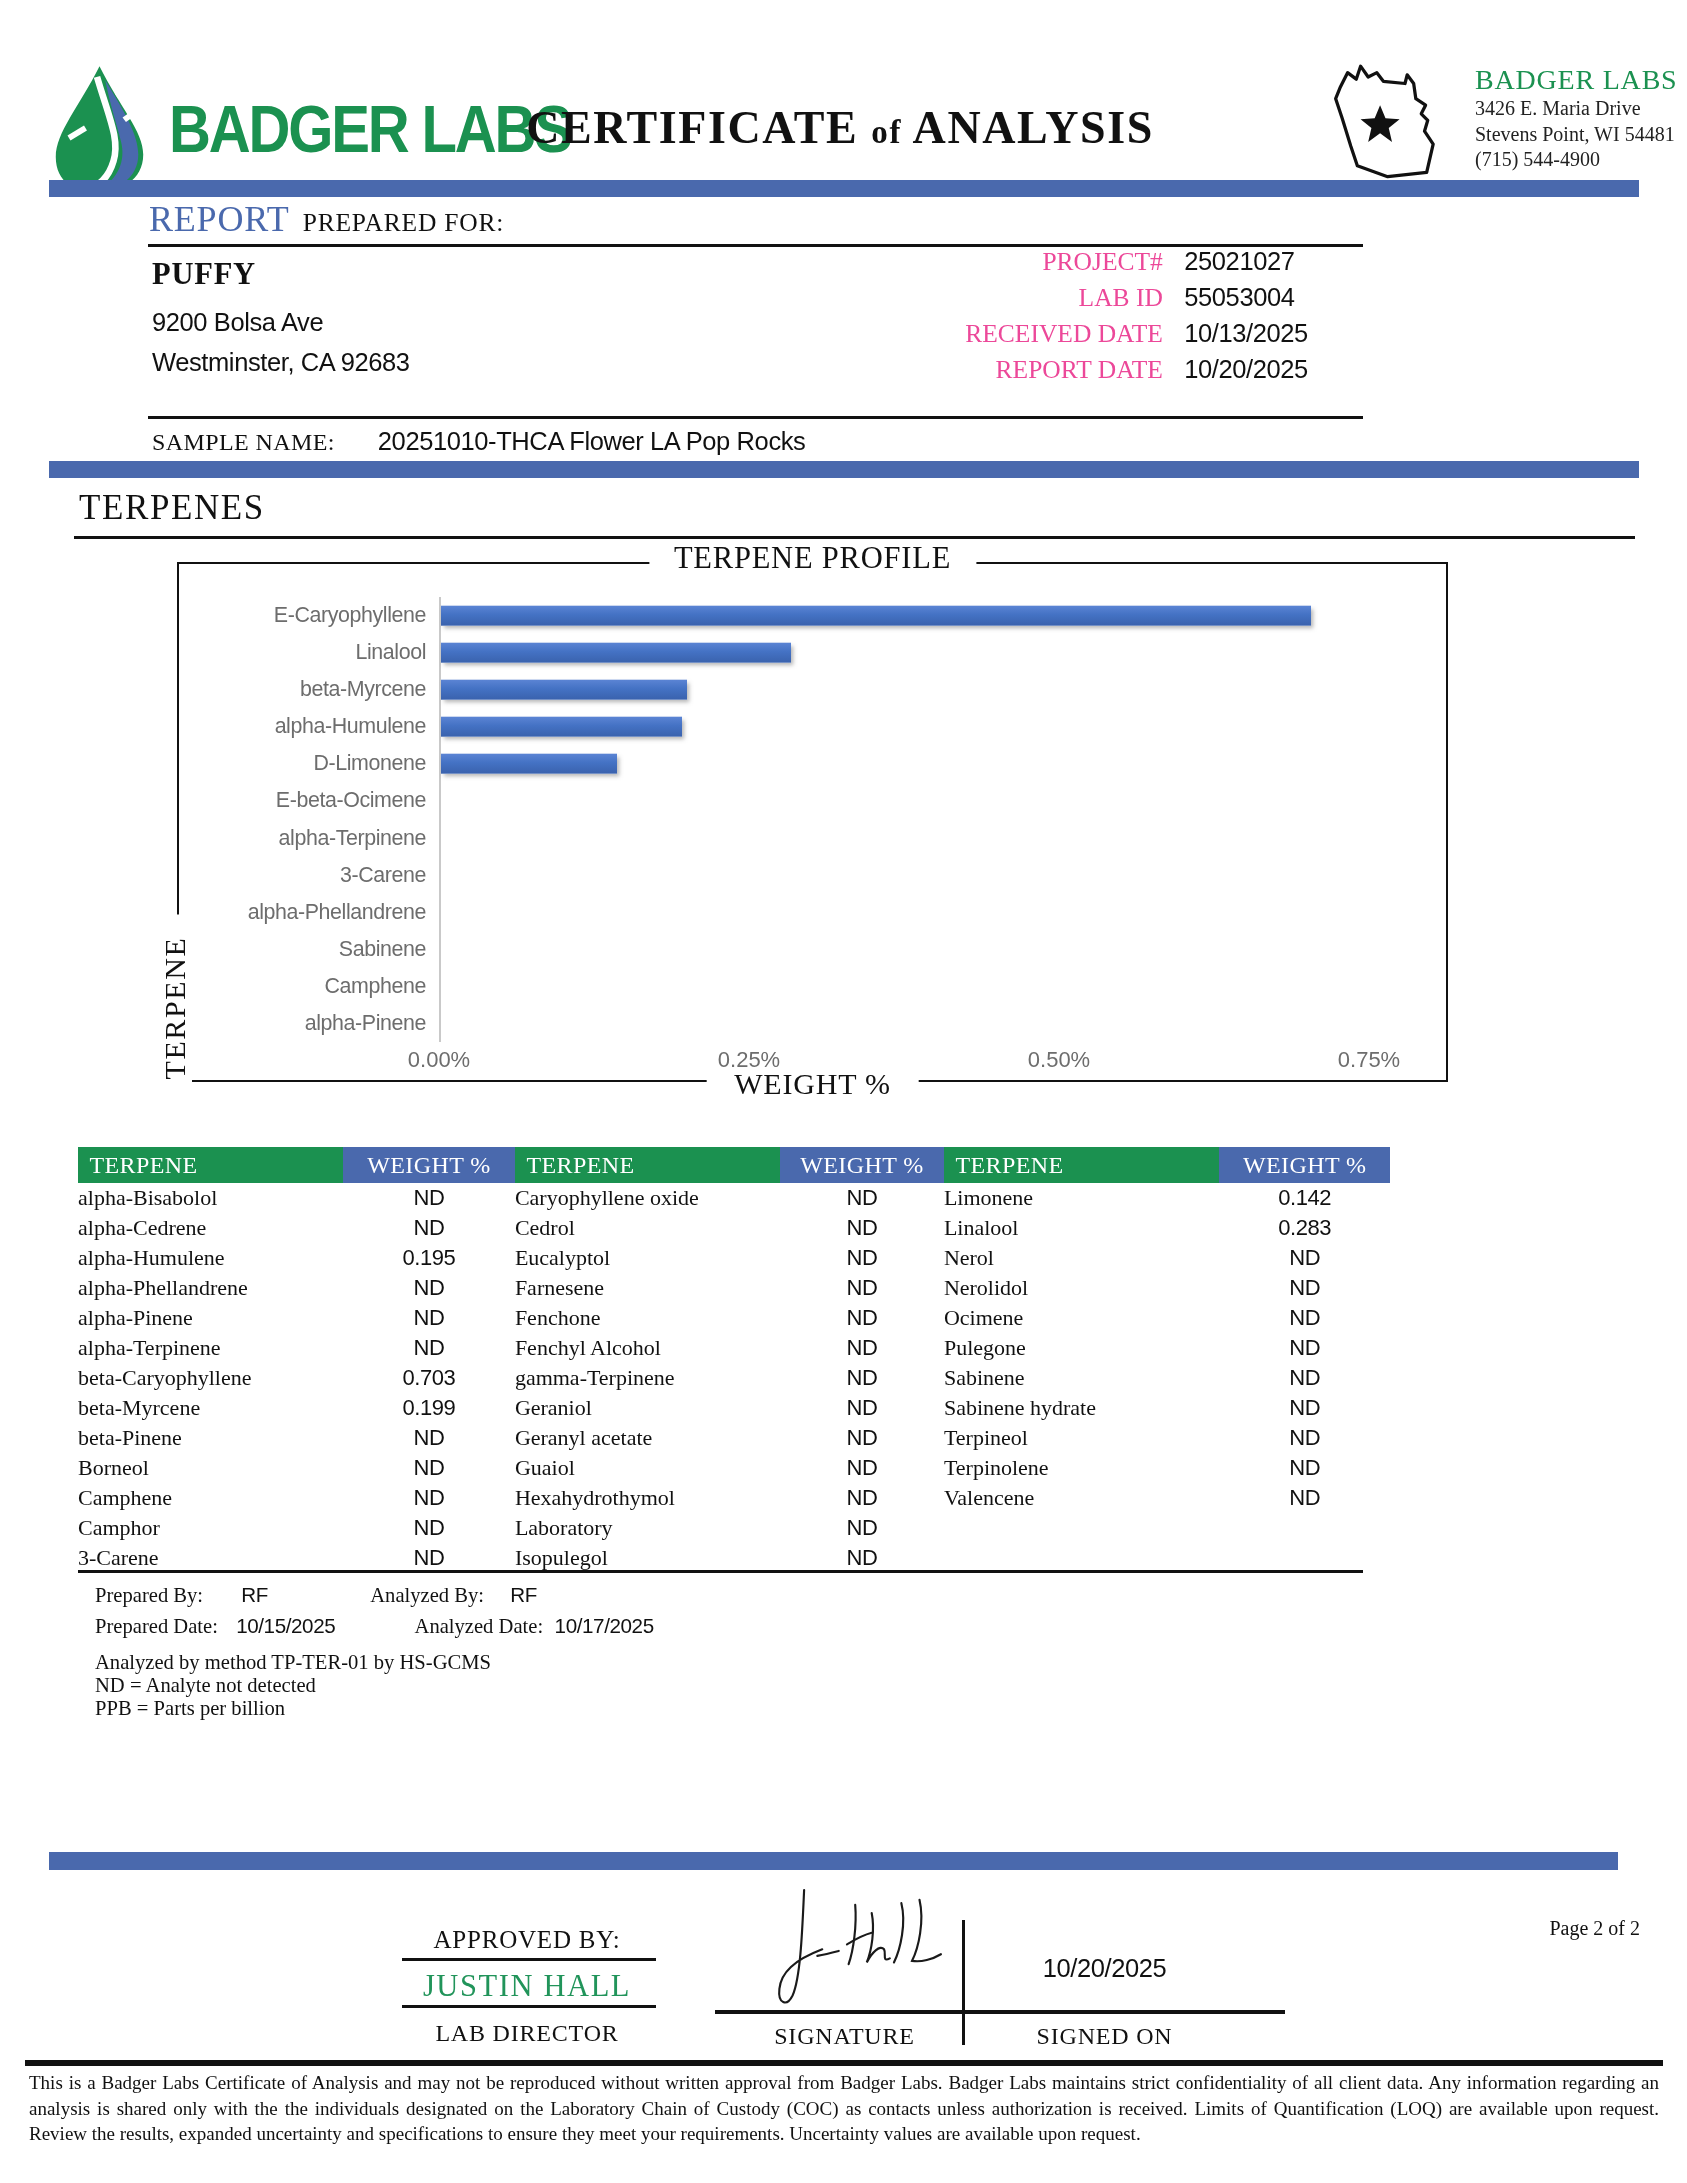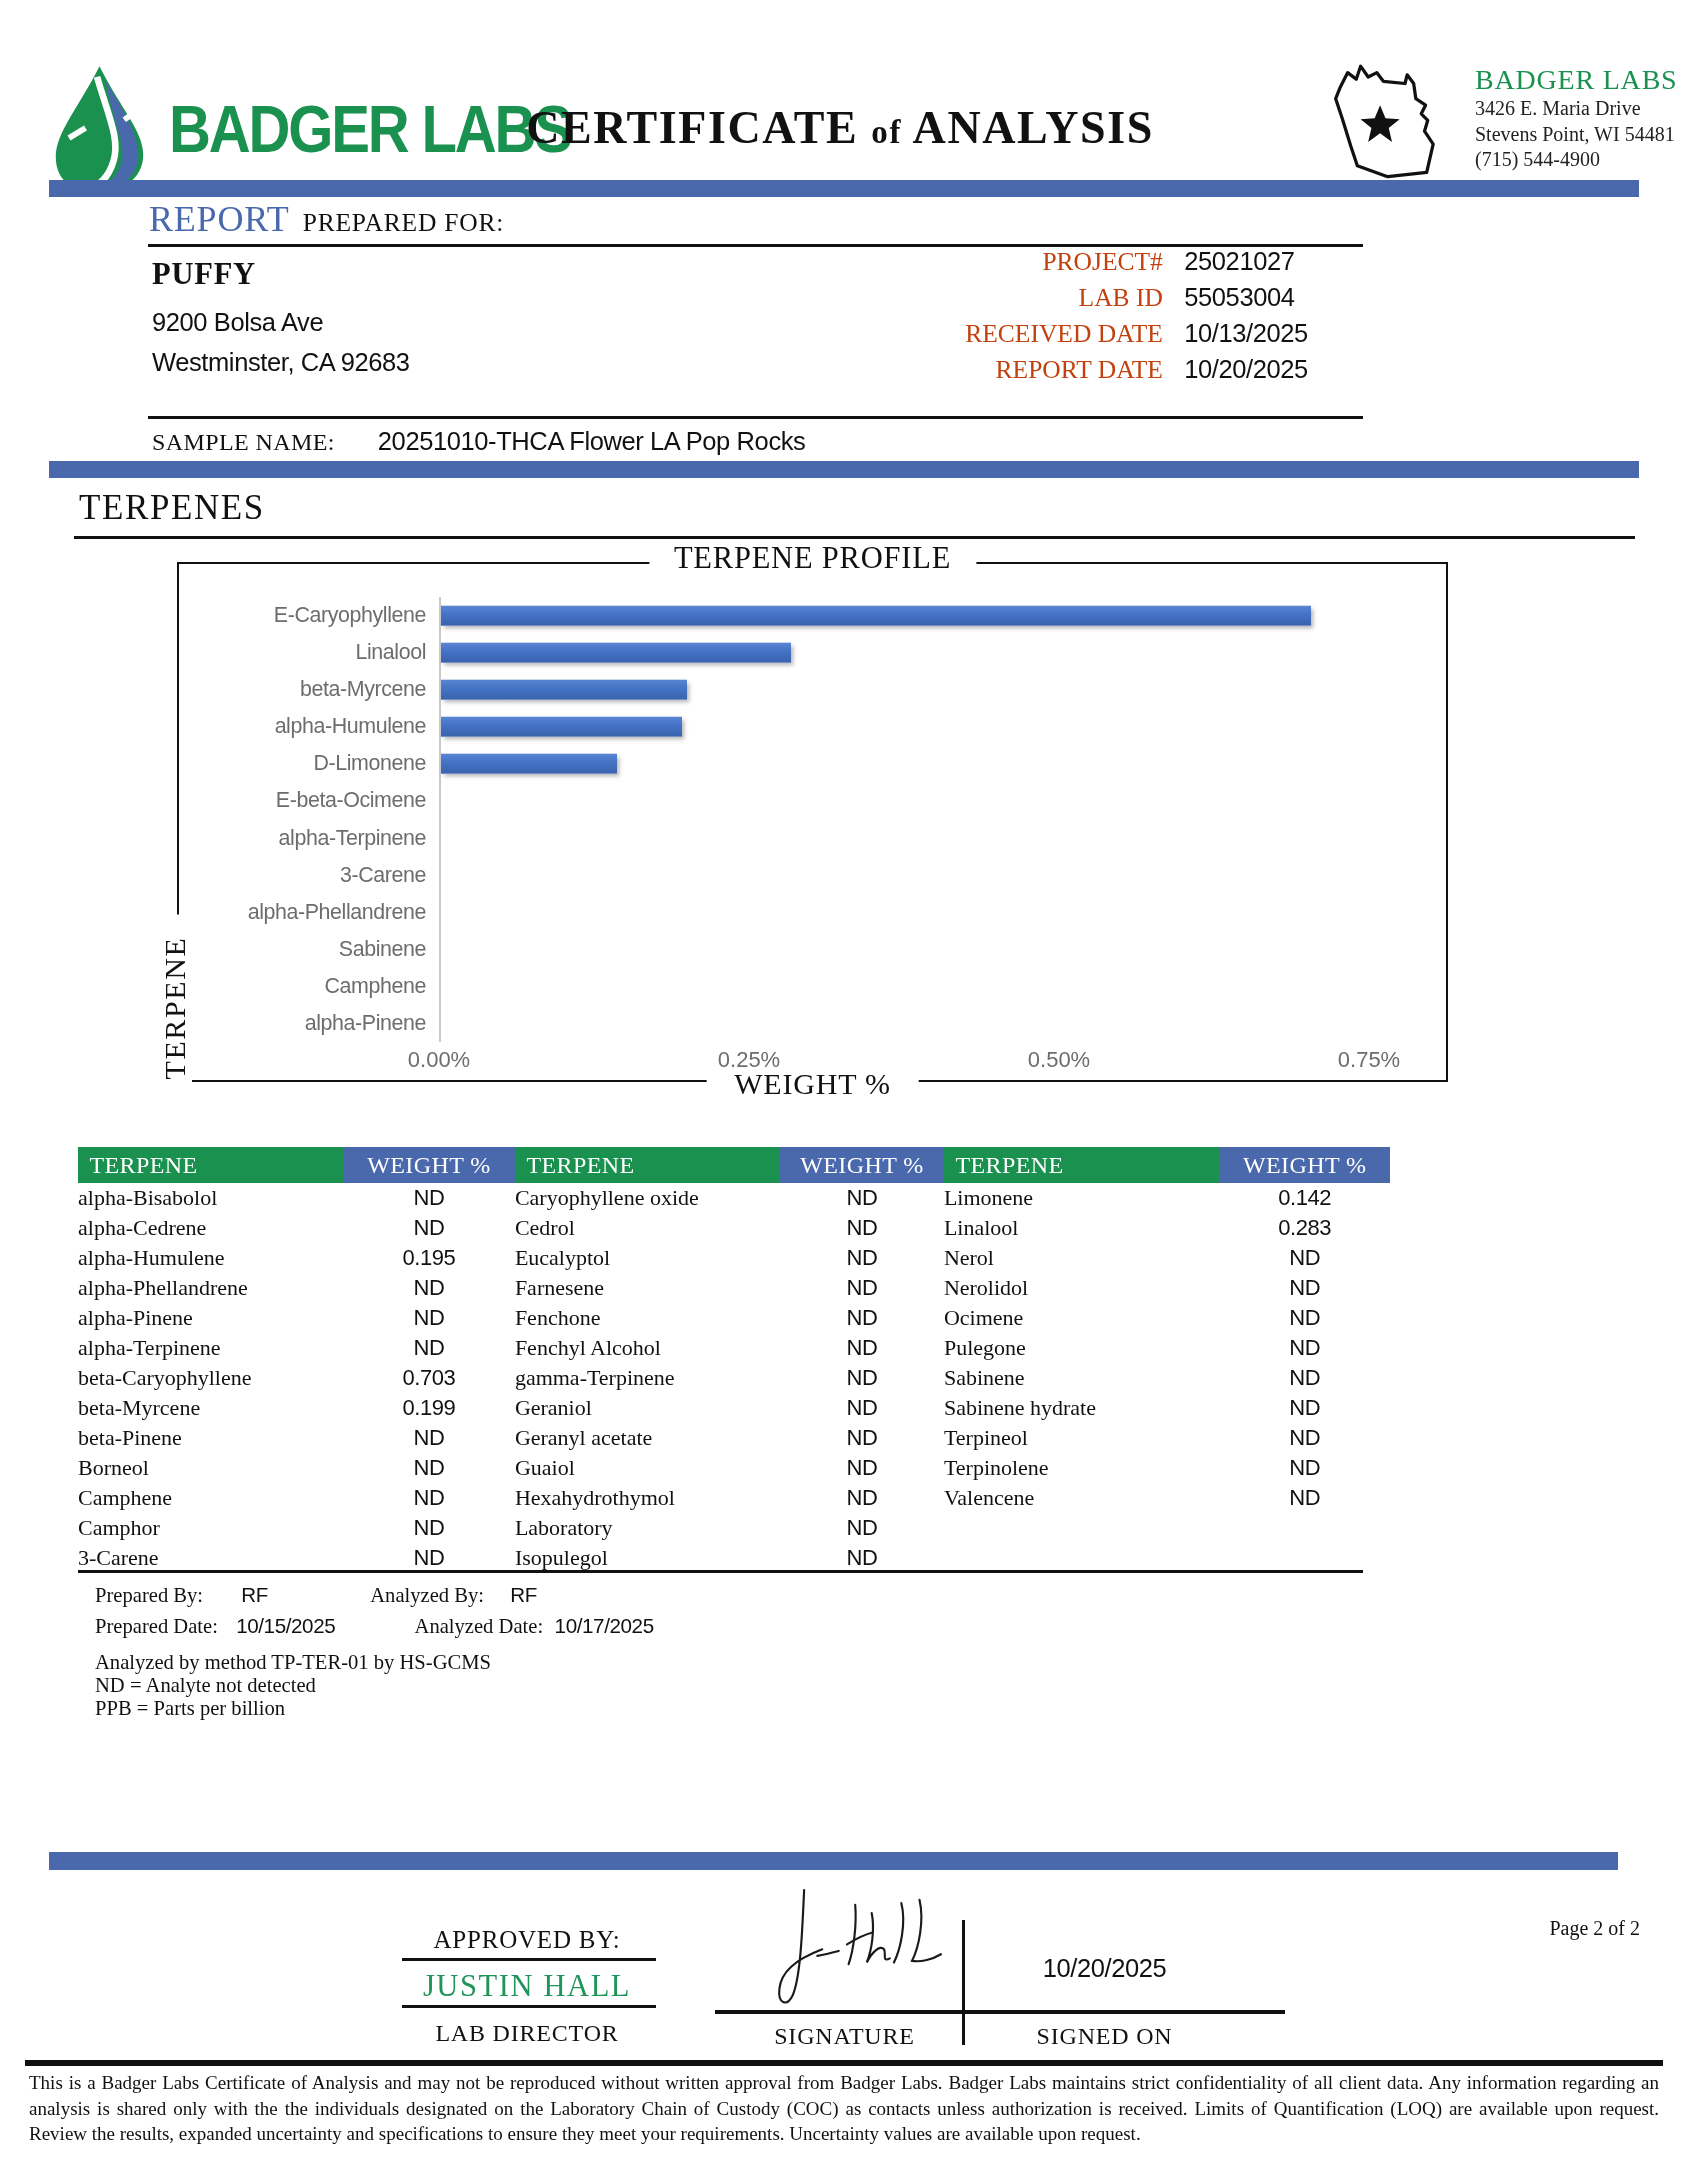--- a/index.html
+++ b/index.html
@@ -17,21 +17,21 @@
 
   .blue-bar{background:#4a69ad;}
 
   
   .report-word{color:#4a69ad;font-size:36px;letter-spacing:0.8px;}
   .prepared-word{color:#111;font-size:25.5px;letter-spacing:0.8px;}
   .rule{background:#111;}
   .client-name{font-weight:700;font-size:30.5px;letter-spacing:0.8px;}
   .client-line{font-family:"Liberation Sans", sans-serif;font-size:25.5px;line-height:40px;letter-spacing:-0.4px;}
   .field-row{display:flex;height:36px;align-items:baseline;justify-content:flex-end;}
-  .field-label{width:371px;text-align:right;color:#c2410c;font-size:25.5px;}
+  .field-label{width:371px;text-align:right;color:#ec4899;font-size:25.5px;}
   .field-value{width:191px;padding-left:21.4px;font-family:"Liberation Sans", sans-serif;font-size:25.5px;letter-spacing:-0.4px;}
   .sample-label{font-size:24px;letter-spacing:0.4px;}
   .sample-value{font-family:"Liberation Sans", sans-serif;font-size:25.5px;letter-spacing:-0.4px;}
 
   .terpenes-h{font-size:35px;letter-spacing:1.6px;}
 
   
   .chart-box{position:absolute;left:177px;top:562px;width:1267px;height:516px;border:2.5px solid #111;}
   .chart-title{position:absolute;top:-23px;left:50%;transform:translateX(-50%);background:#fff;
                padding:0 25px;font-size:30.5px;letter-spacing:0.8px;white-space:nowrap;}

